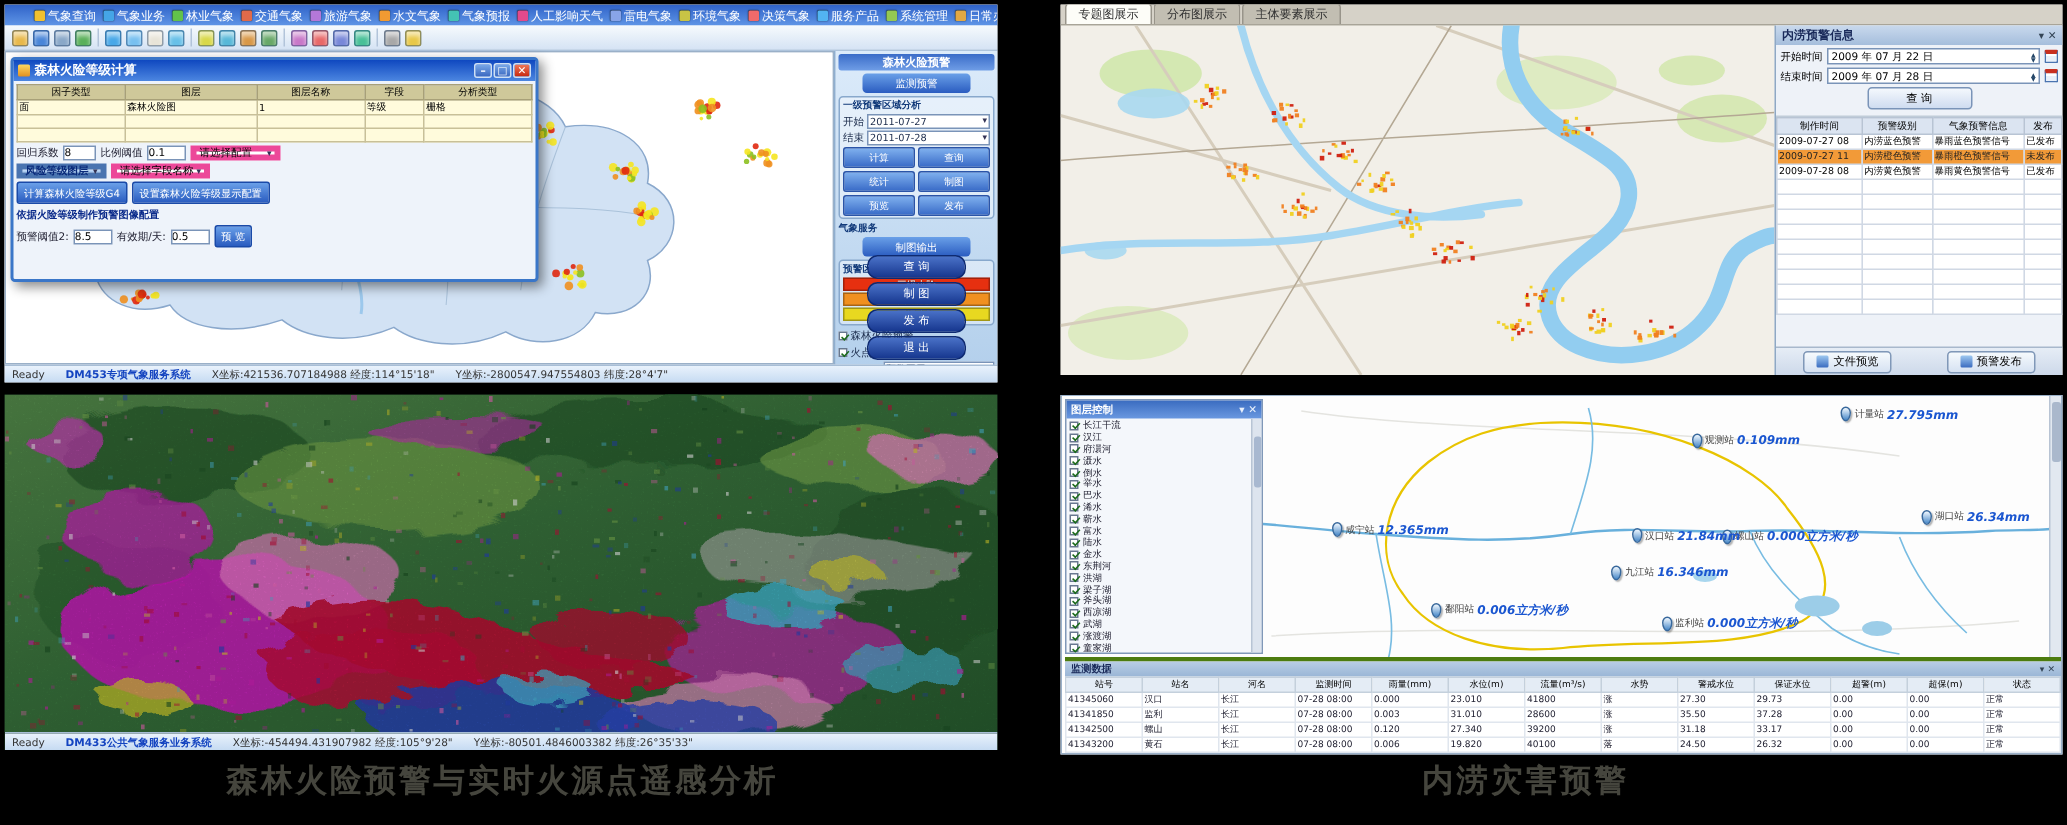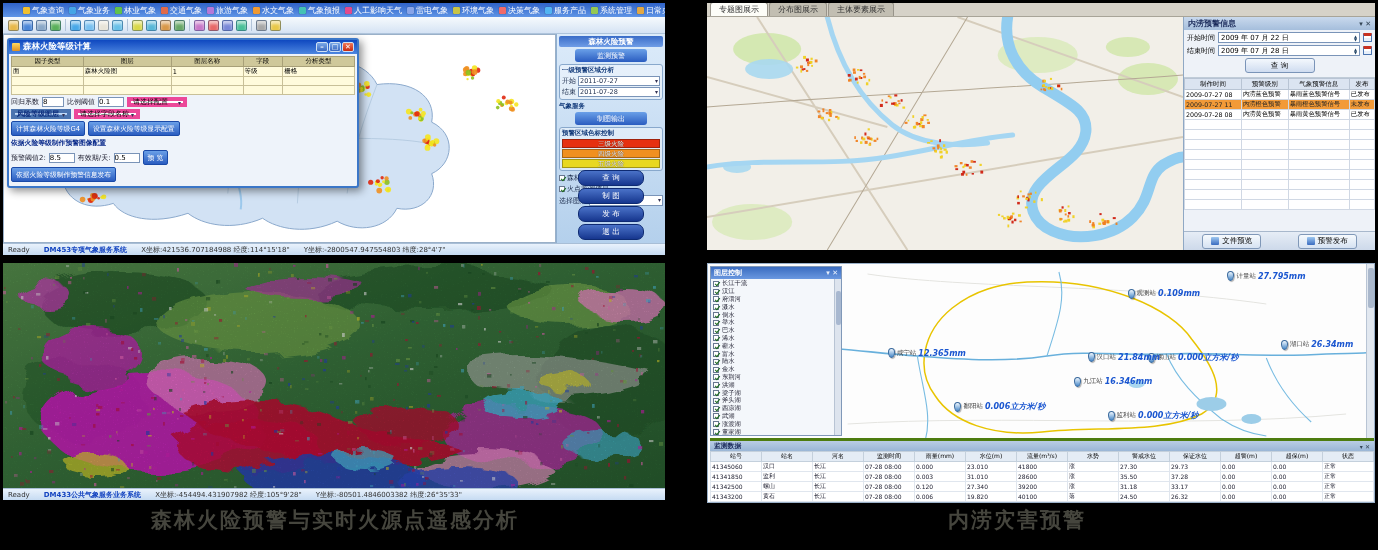--- a/index.html
+++ b/index.html
@@ -434,23 +434,20 @@
           <span class="btn-blue">设置森林火险等级显示配置</span>
         </div>
         <div class="fsec">依据火险等级制作预警图像配置</div>
         <div class="frow">
           <span class="flabel">预警阈值2:</span>
           <input class="finput w26" value="8.5" style="">
           <span class="flabel">有效期/天:</span>
           <input class="finput w26" value="0.5" style="">
           <span class="btn-blue">预 览</span>
         </div>
-        <div class="frow">
-          <span class="btn-blue">依据火险等级制作预警信息发布</span>
-        </div>
       </div>
     </div>
   </div>
 
   <div class="fire-right">
     <div class="rp-title">森林火险预警</div>
     <span class="rp-monbtn">监测预警</span>
     <div class="rp-group">
       <div class="rp-sec">一级预警区域分析</div>
       <div class="rp-date">
@@ -460,20 +457,28 @@
             <b class="dd">▾</b>
           </span>
       </div>
       <div class="rp-date">
         <span>结束</span>
         <span class="rp-dateval">
             <span>2011-07-28</span>
             <b class="dd">▾</b>
           </span>
       </div>
+      <div class="rp-grid" id="rp-small-buttons">
+          <span class="rp-btn">计算</span>
+          <span class="rp-btn">查询</span>
+          <span class="rp-btn">统计</span>
+          <span class="rp-btn">制图</span>
+          <span class="rp-btn">预览</span>
+          <span class="rp-btn">发布</span>
+        </div>
     </div>
     <div class="rp-sec">气象服务</div>
     <span class="rp-monbtn">制图输出</span>
     <div class="rp-group">
       <div class="rp-sec">预警区域色标控制</div>
       <div id="rp-legend">
           <div class="legend-swatch" style="background: rgb(230, 48, 16);">三级火险</div>
           <div class="legend-swatch" style="background: rgb(240, 144, 32);">四级火险</div>
           <div class="legend-swatch" style="background: rgb(232, 216, 32);">五级火险</div>
         </div>

